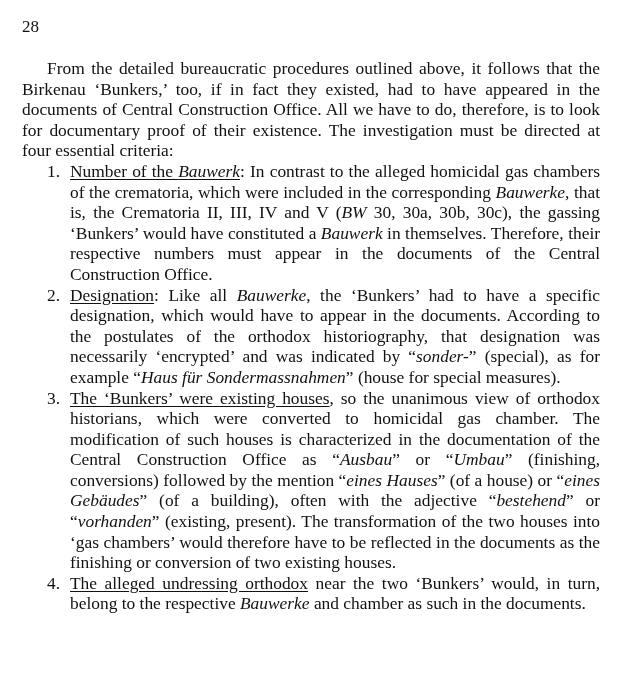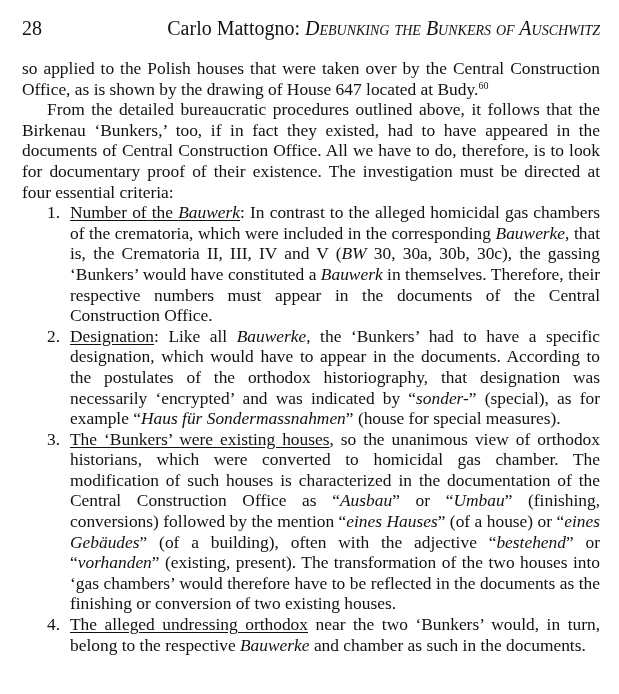--- a/index.html
+++ b/index.html
@@ -1,44 +1,42 @@
 <!DOCTYPE html>
 <html><head>
 <meta charset="utf-8">
 <style>
   html, body { margin: 0; padding: 0; background: #ffffff; }
   body { width: 619px; height: 694px; position: relative; overflow: hidden;
          font-family: "Liberation Serif", "DejaVu Serif", serif; color: #111; }
-  .header { position: absolute; top: 17px; left: 22px; right: 19px; height: 20px;
-            font-size: 20px; text-align: right; }
+  .header { position: absolute; top: 17px; left: 22px; right: 12px; height: 20px;
+            font-size: 17px; text-align: right; }
   .page-num { position: absolute; left: 0; top: 0; }
   .running-title { position: absolute; right: 0; top: 0; }
   .sc { font-variant: small-caps; font-style: italic; }
   .body { position: absolute; top: 58px; left: 22px; width: 578px;
           font-size: 17.4px; line-height: 20.6px; text-align: justify;
           hyphens: manual; }
   p { margin: 0; }
   p.indent { text-indent: 25px; }
   sup { font-size: 10px; line-height: 0; vertical-align: 6px; }
   ol { list-style: none; margin: 0; padding: 0; }
   li { position: relative; padding-left: 48px; }
   .num { position: absolute; left: 25px; top: 0; }
   .ul { text-decoration: underline; text-underline-offset: 2px; }
   i { font-style: italic; }
 </style>
 </head>
 <body>
 
 <div class="header">
   <span class="page-num">28</span>
-  <span class="running-title"><span>Carlo Mattogno: </span><span class="sc">Debunking the Bunkers of Auschwitz</span></span>
 </div>
 
 <div class="body">
-  <p><span>so applied to the Polish houses that were taken over by the Central Construc­tion Office, as is shown by the drawing of House 647 located at Budy.</span><sup>60</sup></p>
   <p class="indent">From the detailed bureaucratic procedures outlined above, it follows that the Birkenau ‘Bunkers,’ too, if in fact they existed, had to have appeared in the documents of Central Construction Office. All we have to do, therefore, is to look for documentary proof of their existence. The investigation must be di­rected at four essential criteria:</p>
 
   <ol>
     <li>
       <span class="num">1.</span>
       <span class="ul"><span>Number of the </span><i>Bauwerk</i></span><span>: In contrast to the alleged homicidal gas cham­bers of the crematoria, which were included in the corresponding </span><i>Bau­werke</i><span>, that is, the Crematoria II, III, IV and V (</span><i>BW</i><span> 30, 30a, 30b, 30c), the gassing ‘Bunkers’ would have constituted a </span><i>Bauwerk</i><span> in themselves. Therefore, their respective numbers must appear in the documents of the Central Construction Office.</span>
     </li>
     <li>
       <span class="num">2.</span>
       <span class="ul">Designation</span><span>: Like all </span><i>Bauwerke</i><span>, the ‘Bunkers’ had to have a specific designation, which would have to appear in the documents. According to the postulates of the orthodox historiography, that designation was necessarily ‘encrypted’ and was indicated by “</span><i>sonder-</i><span>” (special), as for example “</span><i>Haus für Sondermassnahmen</i><span>” (house for special measures).</span>

